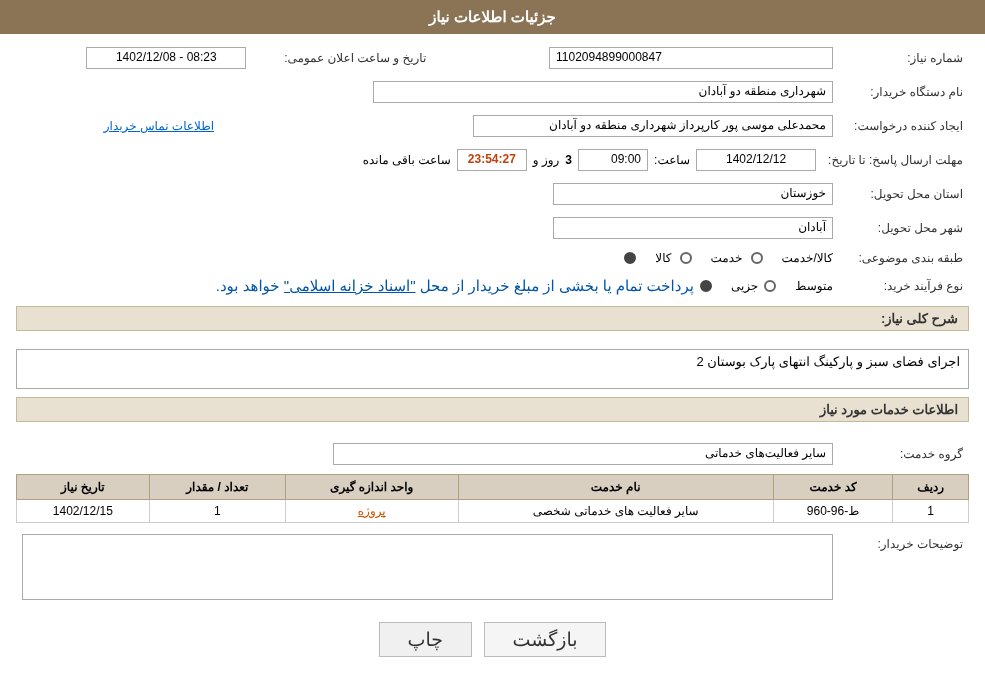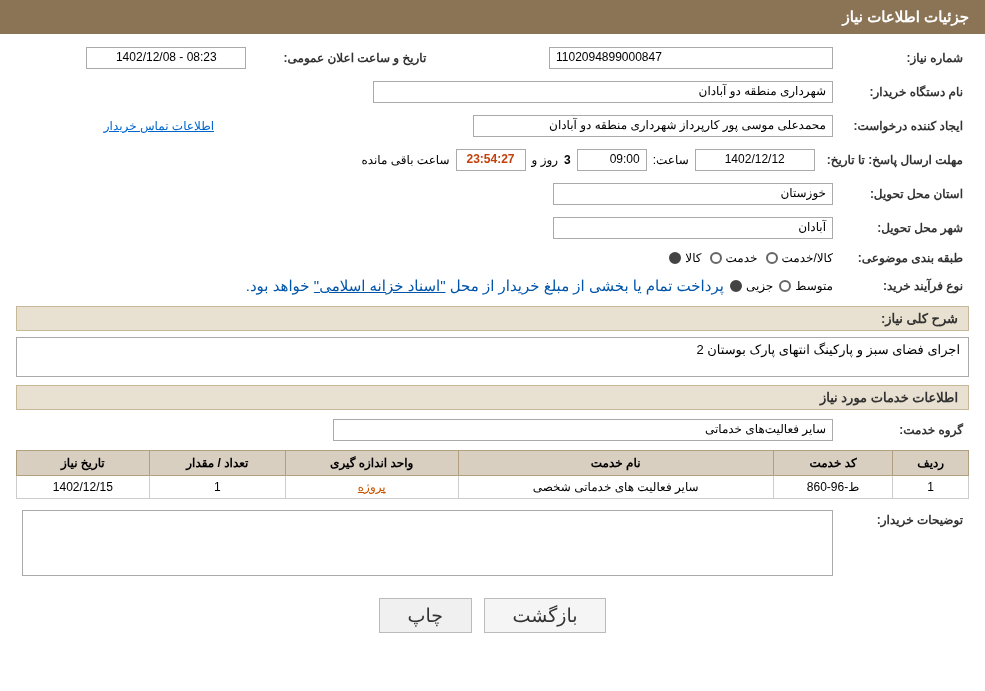--- a/index.html
+++ b/index.html
@@ -12,51 +12,51 @@
     }
     .page-container {
       width: 985px;
       margin: 0 auto;
       background: #fff;
       min-height: 691px;
     }
     .header-bar {
       background: #8B7355;
       color: #fff;
-      text-align: right;
+      text-align: center;
       padding: 8px 16px;
       font-size: 15px;
       font-weight: bold;
     }
     .content {
       padding: 10px 16px;
     }
     .section-title {
       background: #e8e0d0;
       border: 1px solid #c8b89a;
       color: #333;
       font-weight: bold;
       font-size: 13px;
       padding: 4px 10px;
-      margin: 8px 0 6px 0;
+      margin: 8px 0 18px 0;
       text-align: right;
     }
     .info-table {
       width: 100%;
       border-collapse: collapse;
       margin-bottom: 6px;
     }
     .info-table td {
       padding: 3px 6px;
       vertical-align: middle;
       font-size: 12px;
     }
     .label-cell {
       color: #333;
-      font-weight: bold;
+      font-weight: normal;
       text-align: right;
       white-space: nowrap;
       width: 130px;
     }
     .value-cell {
       text-align: right;
     }
     .input-box {
       border: 1px solid #aaa;
       background: #fff;
@@ -76,21 +76,21 @@
     }
     .radio-group {
       display: inline-flex;
       align-items: center;
       gap: 8px;
       direction: rtl;
     }
     .radio-item {
       display: inline-flex;
       align-items: center;
-      gap: 4px;
+      gap: 19px;
     }
     .radio-circle {
       width: 12px;
       height: 12px;
       border-radius: 50%;
       border: 2px solid #666;
       display: inline-block;
     }
     .radio-circle.selected {
       border: 2px solid #444;
@@ -344,21 +344,21 @@
           <th>کد خدمت</th>
           <th>نام خدمت</th>
           <th>واحد اندازه گیری</th>
           <th>تعداد / مقدار</th>
           <th>تاریخ نیاز</th>
         </tr>
       </thead>
       <tbody id="services-tbody">
       <tr>
             <td>1</td>
-            <td>ط-96-860</td>
+            <td>ط-96-960</td>
             <td>سایر فعالیت های خدماتی شخصی</td>
             <td><span class="link-orange">پروژه</span></td>
             <td>1</td>
             <td>1402/12/15</td>
           </tr>
         </tbody>
     </table>
 
     <table class="info-table" style="margin-top:8px;">
       <tbody>

